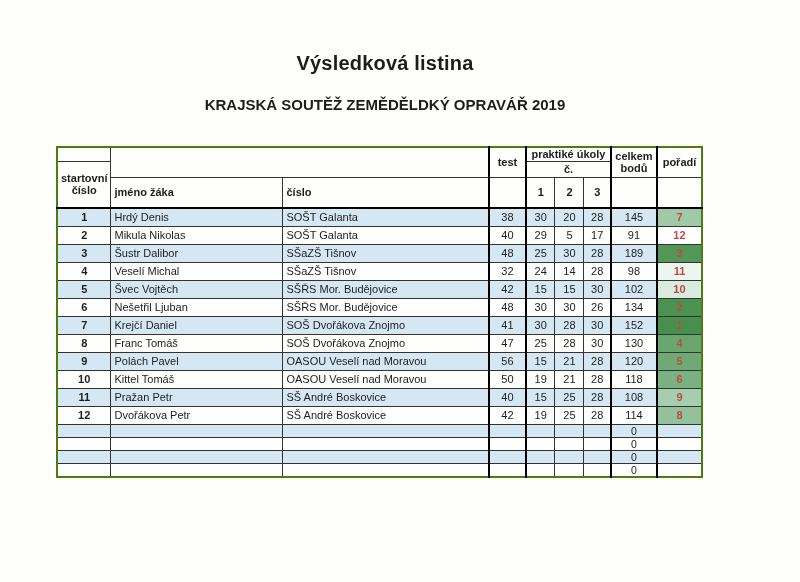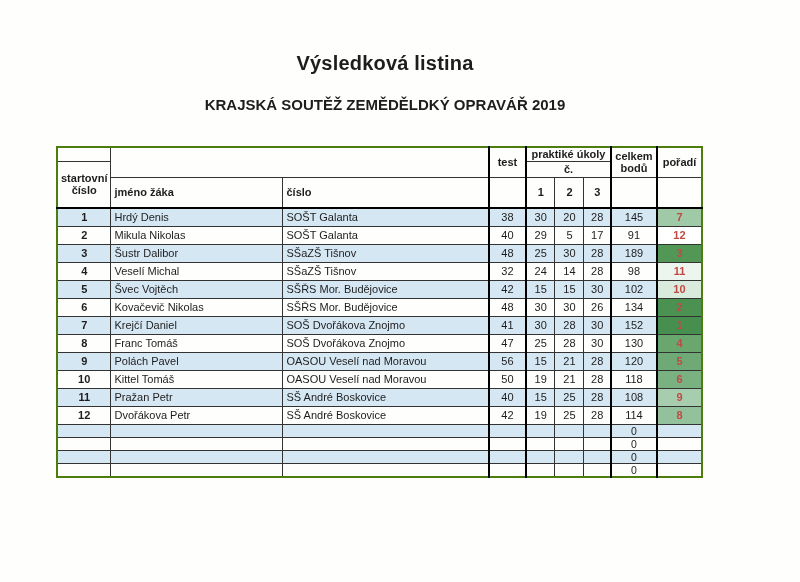--- a/index.html
+++ b/index.html
@@ -137,21 +137,21 @@
     <td class="cell-school">SŠŘS Mor. Budějovice</td>
     <td class="num bl2">42</td>
     <td class="num bl2">15</td>
     <td class="num">15</td>
     <td class="num">30</td>
     <td class="num bl2">102</td>
     <td class="rank bl2" style="background: rgb(217, 235, 221);">10</td>
   </tr>
         <tr>
     <td class="cell-no">6</td>
-    <td class="cell-name">Kovačevič Nikolas</td>
+    <td class="cell-name">Nešetřil Ljuban</td>
     <td class="cell-school">SŠŘS Mor. Budějovice</td>
     <td class="num bl2">48</td>
     <td class="num bl2">30</td>
     <td class="num">30</td>
     <td class="num">26</td>
     <td class="num bl2">134</td>
     <td class="rank bl2" style="background: rgb(75, 145, 82);">2</td>
   </tr>
         <tr class="stripe">
     <td class="cell-no">7</td>

